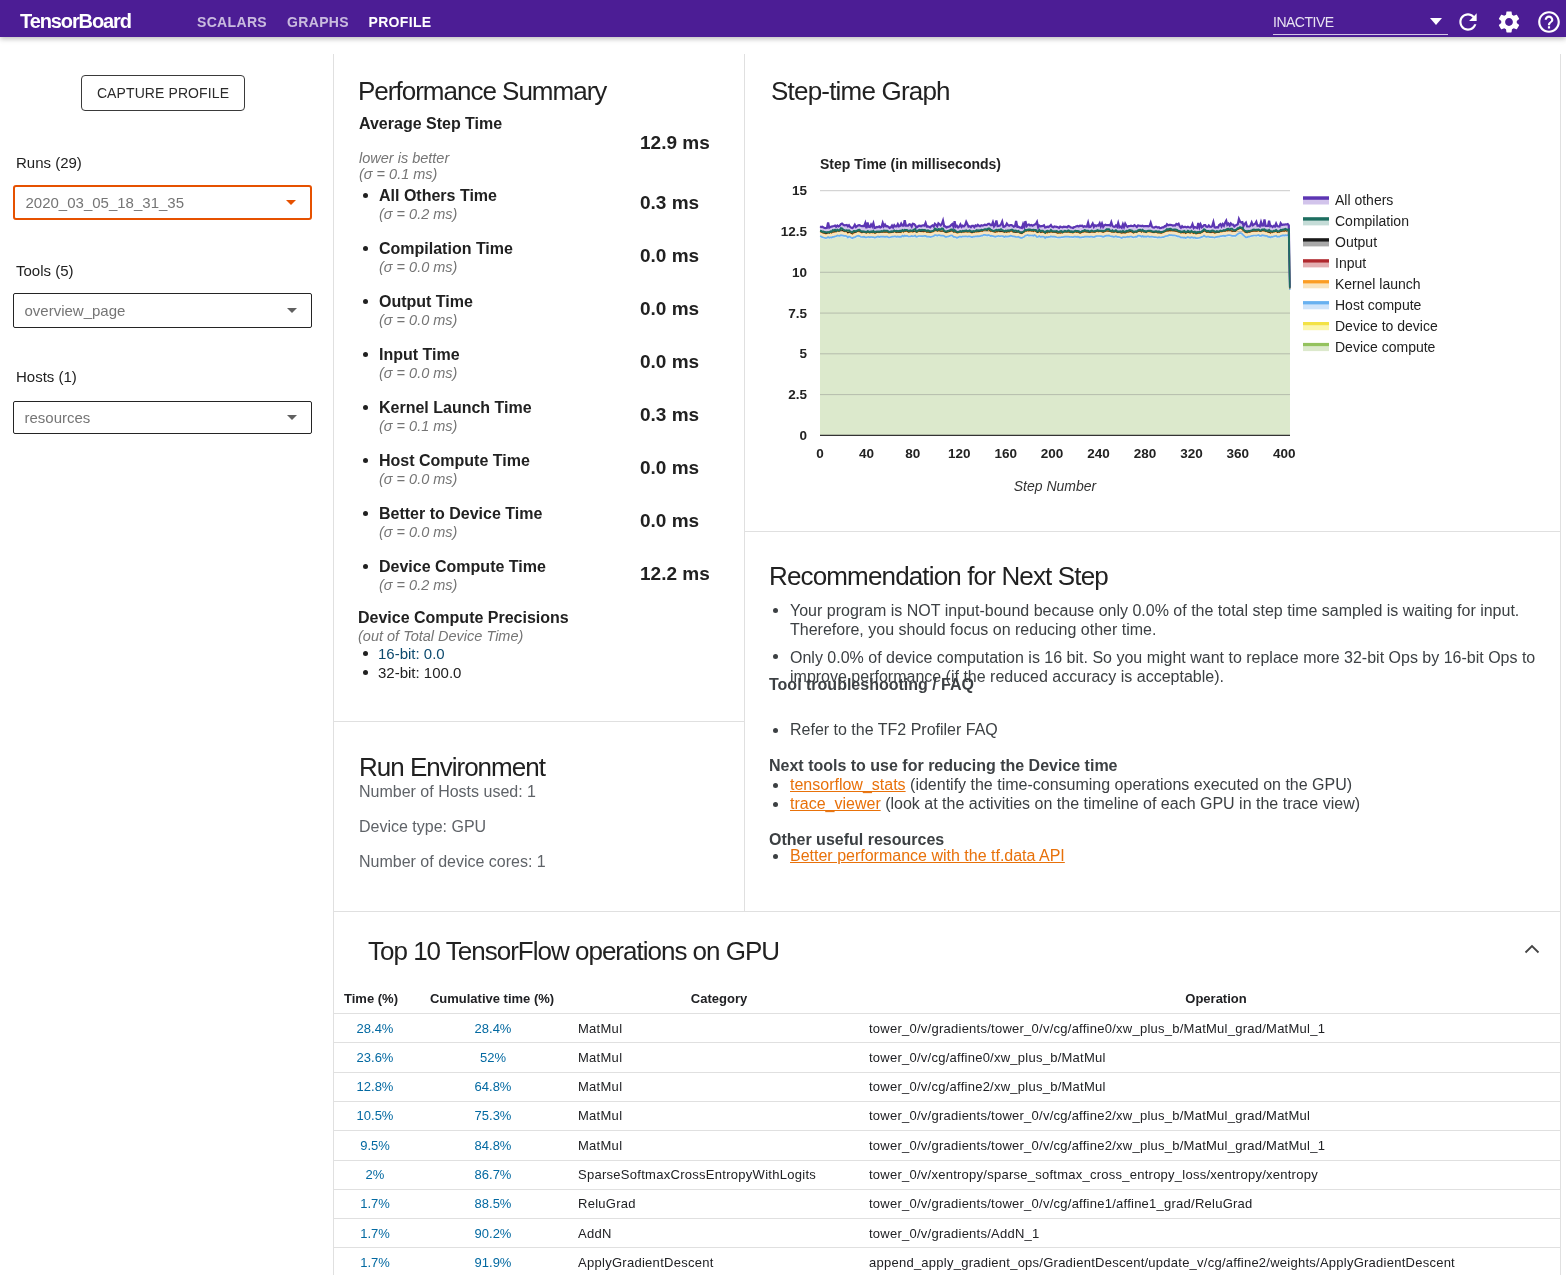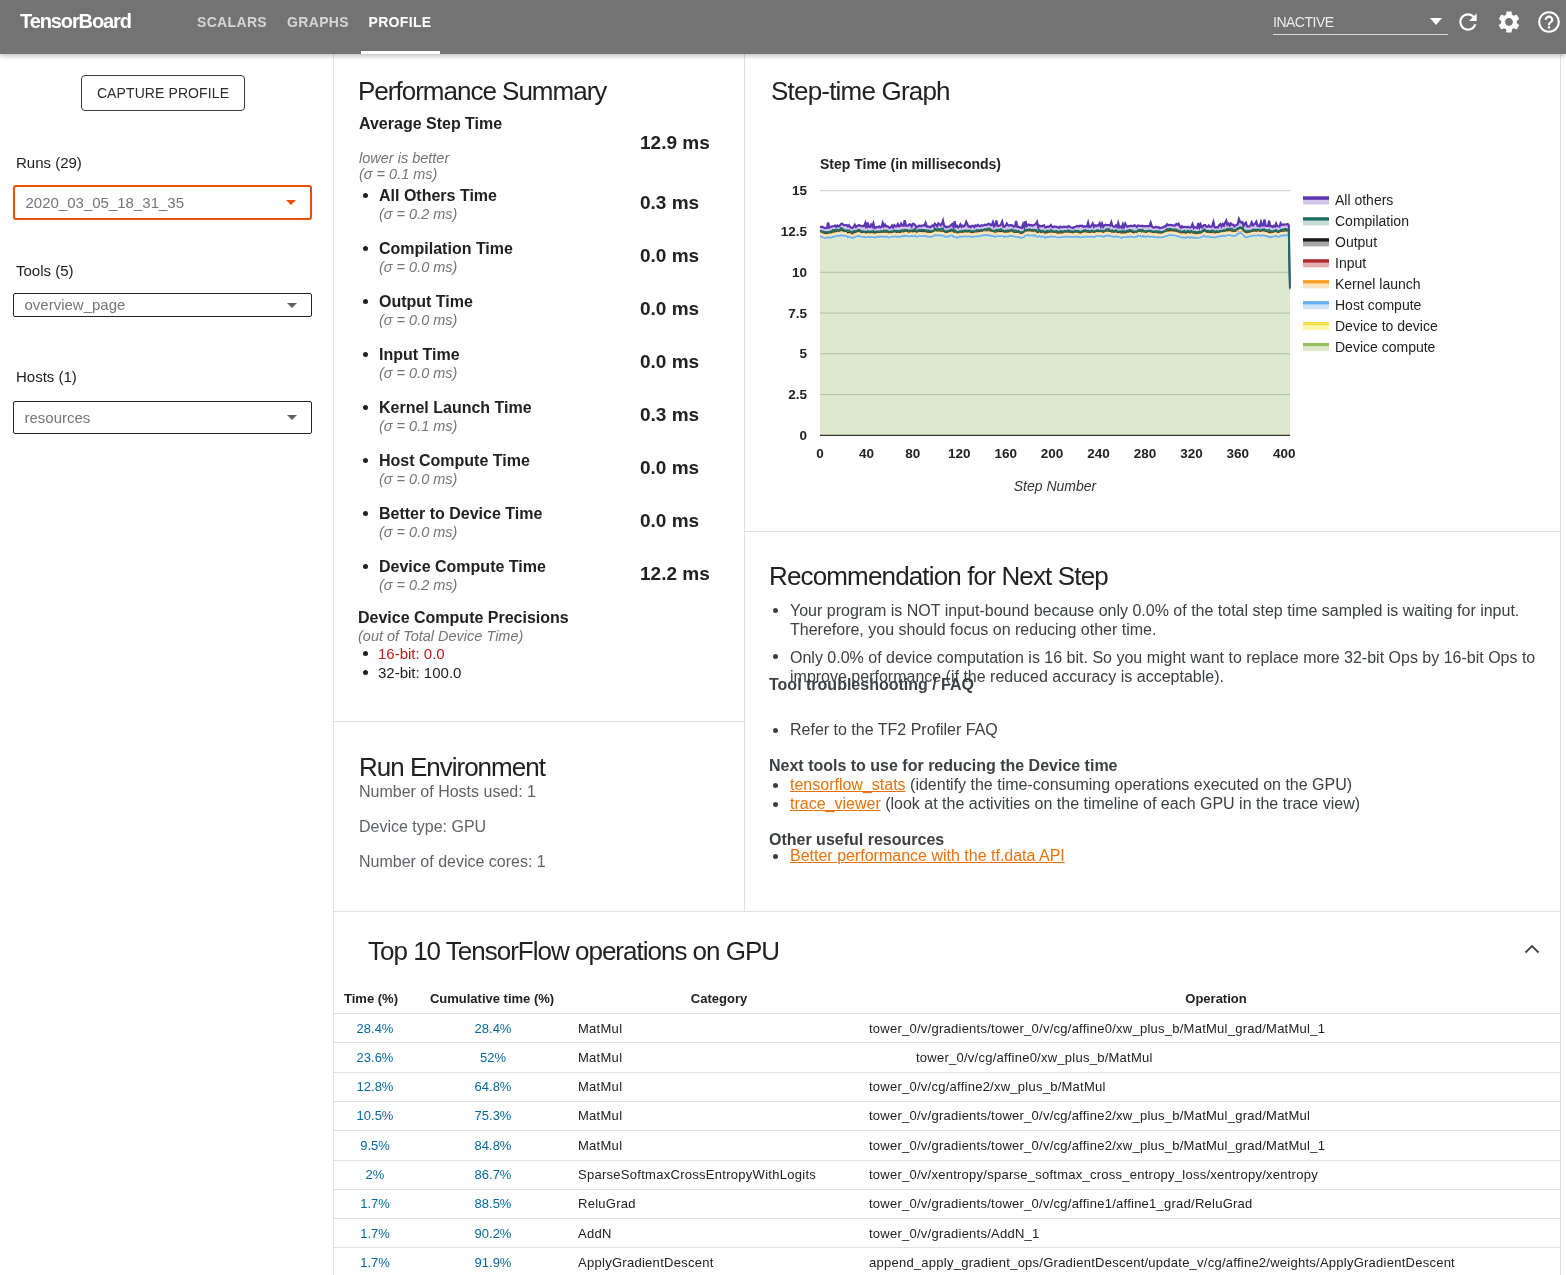--- a/index.html
+++ b/index.html
@@ -1,17 +1,17 @@
 <!DOCTYPE html>
 <html><head><meta charset="utf-8"><title>TensorBoard</title><style>
 html,body{margin:0;padding:0;width:1566px;height:1275px;background:#fff;
  font-family:"Liberation Sans",sans-serif;overflow:hidden;position:relative}
 .abs{position:absolute}
 
-#hdr{position:absolute;left:0;top:0;width:1566px;height:54px;background:#737373;
+#hdr{position:absolute;left:0;top:0;width:1566px;height:37px;background:#4c1d95;
  box-shadow:0 2px 5px rgba(0,0,0,0.26);z-index:5}
 .logo{position:absolute;left:20px;top:10px;font-size:20px;font-weight:bold;color:#fff;letter-spacing:-1.1px}
 .tab{position:absolute;top:14px;font-size:14px;font-weight:bold;letter-spacing:0.35px;
  color:rgba(255,255,255,0.7);transform:translateX(-50%)}
 .tab.active{color:#fff}
 #tabline{position:absolute;left:361px;top:51px;width:79px;height:3px;background:#fff}
 .hsel{position:absolute;left:1273px;top:14px;font-size:14px;letter-spacing:-0.5px;color:rgba(255,255,255,0.87)}
 .hline{position:absolute;left:1273px;top:33px;width:175px;height:1px;background:rgba(255,255,255,0.75)}
 .hcaret{position:absolute;left:1430px;top:18px;width:0;height:0;
  border-left:6px solid transparent;border-right:6px solid transparent;border-top:7px solid #fff}
@@ -60,21 +60,21 @@
     </svg>
 </div>
 
 <div id="capbtn">CAPTURE PROFILE</div>
 <div class="slabel" style="top:154px">Runs (29)</div>
 <div class="sel" style="top:185px;height:35px;border:2px solid #e65100;border-radius:3px">
  <span class="txt">2020_03_05_18_31_35</span>
  <span class="caret" style="border-top-color:#e65100"></span>
   </div>
 <div class="slabel" style="top:262px">Tools (5)</div>
-<div class="sel" style="top:293px;height:24px;border:1px solid #242424;border-radius:2px">
+<div class="sel" style="top:293px;height:35px;border:1px solid #242424;border-radius:2px">
  <span class="txt">overview_page</span>
     <span class="caret"></span>
   </div>
 <div class="slabel" style="top:368px">Hosts (1)</div>
 <div class="sel" style="top:401px;height:33px;border:1px solid #242424;border-radius:2px">
  <span class="txt">resources</span>
     <span class="caret"></span>
   </div>
 
 <div class="card" style="left:333px;top:54px;width:411px;height:667px;border-left-width:1px"></div>
@@ -133,21 +133,21 @@
 <div class="val" style="top:510px">0.0 ms</div>
 <div class="dot" style="left:363px;top:564px"></div>
 <div class="abs" style="left:379px;top:558px">
     <div class="b16">Device Compute Time</div>
     <div class="sig" style="margin-top:1px">(σ = 0.2 ms)</div>
   </div>
 <div class="val" style="top:563px">12.2 ms</div>
 <div class="abs b16" style="left:358px;top:609px">Device Compute Precisions</div>
 <div class="abs sig" style="left:358px;top:628px">(out of Total Device Time)</div>
 <div class="dot" style="left:363px;top:651px"></div>
-<div class="abs" style="left:378px;top:645px;font-size:15px;color:#b91c1c">16-bit: 0.0</div>
+<div class="abs" style="left:378px;top:645px;font-size:15px;color:#0c4a6e">16-bit: 0.0</div>
 <div class="dot" style="left:363px;top:670px"></div>
 <div class="abs" style="left:378px;top:664px;font-size:15px;color:#212121">32-bit: 100.0</div>
 
 <div class="ctitle" style="left:359px;top:752px">Run Environment</div>
 <div class="abs body16" style="left:359px;top:783px;color:#5f6368">Number of Hosts used: 1</div>
 <div class="abs body16" style="left:359px;top:818px;color:#5f6368">Device type: GPU</div>
 <div class="abs body16" style="left:359px;top:853px;color:#5f6368">Number of device cores: 1</div>
 
 <div class="ctitle" style="left:771px;top:76px;letter-spacing:-0.8px">Step-time Graph</div>
 <svg class="abs" style="left:744px;top:55px" width="817" height="476" viewBox="0 0 817 476">
@@ -256,21 +256,21 @@
 <div class="rowline" style="top:1218px"></div>
 <div class="rowline" style="top:1247px"></div>
 
 <div class="tdc" style="left:375px;top:1028px">28.4%</div>
 <div class="tdc" style="left:493px;top:1028px">28.4%</div>
 <div class="td" style="left:578px;top:1028px;letter-spacing:0.28px">MatMul</div>
 <div class="td" style="left:869px;top:1028px;letter-spacing:0.25px">tower_0/v/gradients/tower_0/v/cg/affine0/xw_plus_b/MatMul_grad/MatMul_1</div>
 <div class="tdc" style="left:375px;top:1057px">23.6%</div>
 <div class="tdc" style="left:493px;top:1057px">52%</div>
 <div class="td" style="left:578px;top:1057px;letter-spacing:0.28px">MatMul</div>
-<div class="td" style="left:916px;top:1057px;letter-spacing:0.25px">tower_0/v/cg/affine0/xw_plus_b/MatMul</div>
+<div class="td" style="left:869px;top:1057px;letter-spacing:0.25px">tower_0/v/cg/affine0/xw_plus_b/MatMul</div>
 <div class="tdc" style="left:375px;top:1086px">12.8%</div>
 <div class="tdc" style="left:493px;top:1086px">64.8%</div>
 <div class="td" style="left:578px;top:1086px;letter-spacing:0.28px">MatMul</div>
 <div class="td" style="left:869px;top:1086px;letter-spacing:0.25px">tower_0/v/cg/affine2/xw_plus_b/MatMul</div>
 <div class="tdc" style="left:375px;top:1115px">10.5%</div>
 <div class="tdc" style="left:493px;top:1115px">75.3%</div>
 <div class="td" style="left:578px;top:1115px;letter-spacing:0.28px">MatMul</div>
 <div class="td" style="left:869px;top:1115px;letter-spacing:0.25px">tower_0/v/gradients/tower_0/v/cg/affine2/xw_plus_b/MatMul_grad/MatMul</div>
 <div class="tdc" style="left:375px;top:1145px">9.5%</div>
 <div class="tdc" style="left:493px;top:1145px">84.8%</div>

